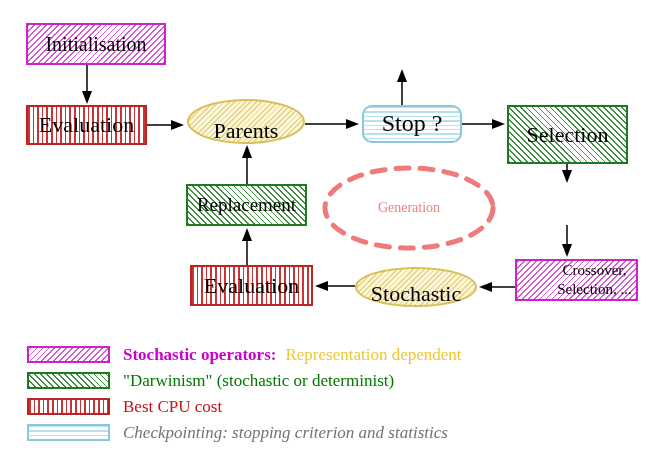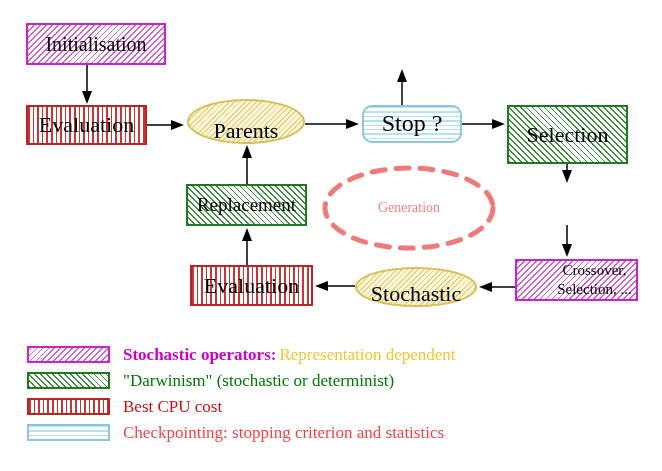--- a/index.html
+++ b/index.html
@@ -46,24 +46,24 @@
   .f24{font-size:24px;}
   .f19{font-size:19px;}
   .f15{font-size:15px;line-height:1.3;}
   .generation-label{
     position:absolute;display:flex;align-items:center;justify-content:center;
     color:#ee8080;font-size:14px;
   }
   .legend-swatch{position:absolute;left:27px;width:83px;height:17px;box-sizing:border-box;}
   .legend-text{position:absolute;left:123px;font-size:17px;white-space:nowrap;}
   .lt-magenta{color:#cc00cc;font-weight:bold;}
-  .lt-yellow{color:#eec832;margin-left:3px;}
+  .lt-yellow{color:#eec832;margin-left:9px;}
   .lt-green{color:#007700;}
   .lt-red{color:#cc1111;}
-  .lt-cyan{color:#ef4444;}
+  .lt-cyan{color:#737373;font-style:italic;}
 </style>
 </head>
 <body>
 
 <div class="canvas">
 
   <svg class="arrows" viewBox="0 0 662 471" xmlns="http://www.w3.org/2000/svg">
     <ellipse cx="409" cy="208" rx="84" ry="40" fill="none" stroke="#ee7a7a" stroke-width="5" stroke-dasharray="13 11" stroke-linecap="round"></ellipse>
     <g stroke="#000" stroke-width="1.5">
       <line x1="87" y1="65" x2="87" y2="92"></line>

